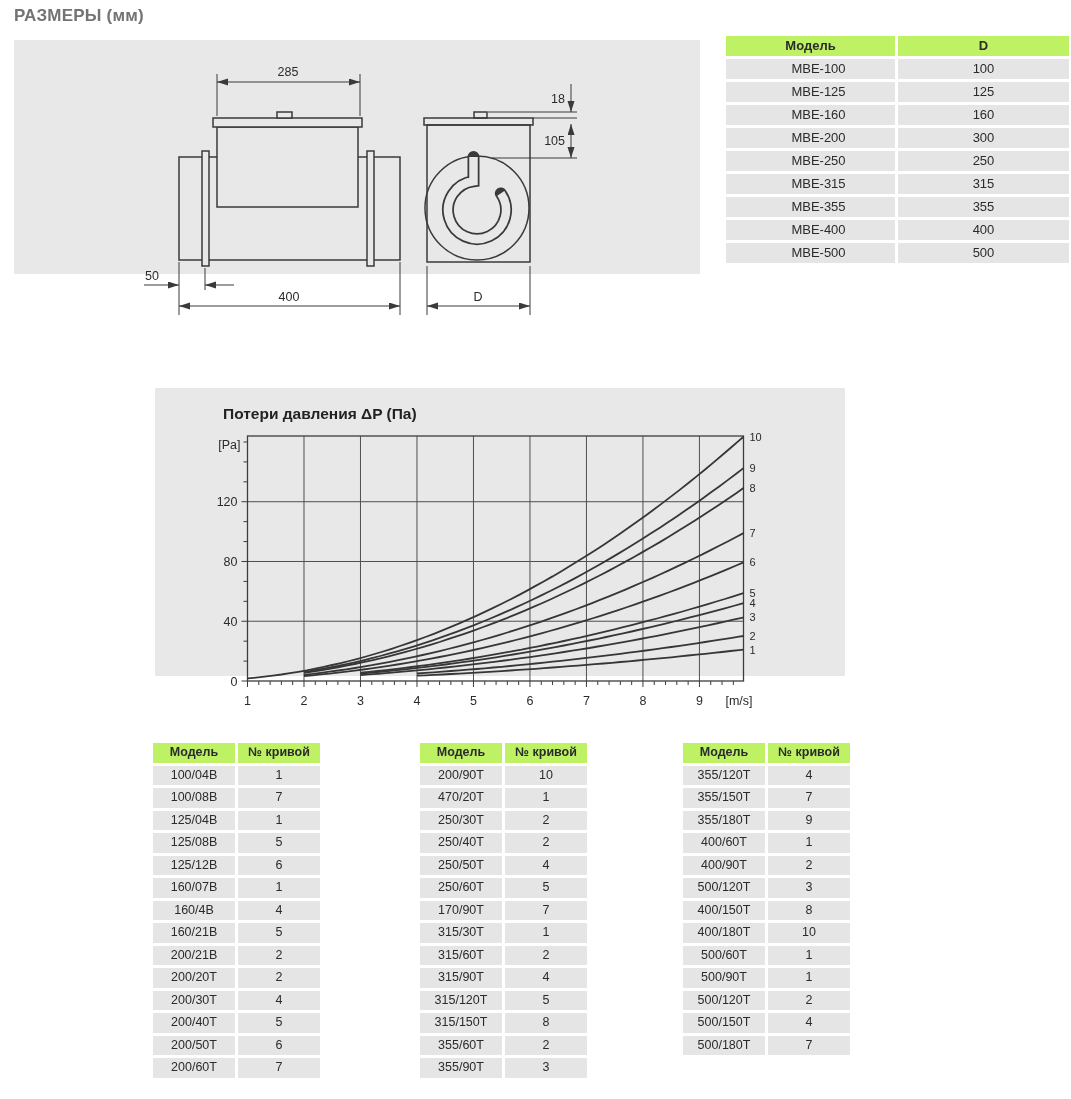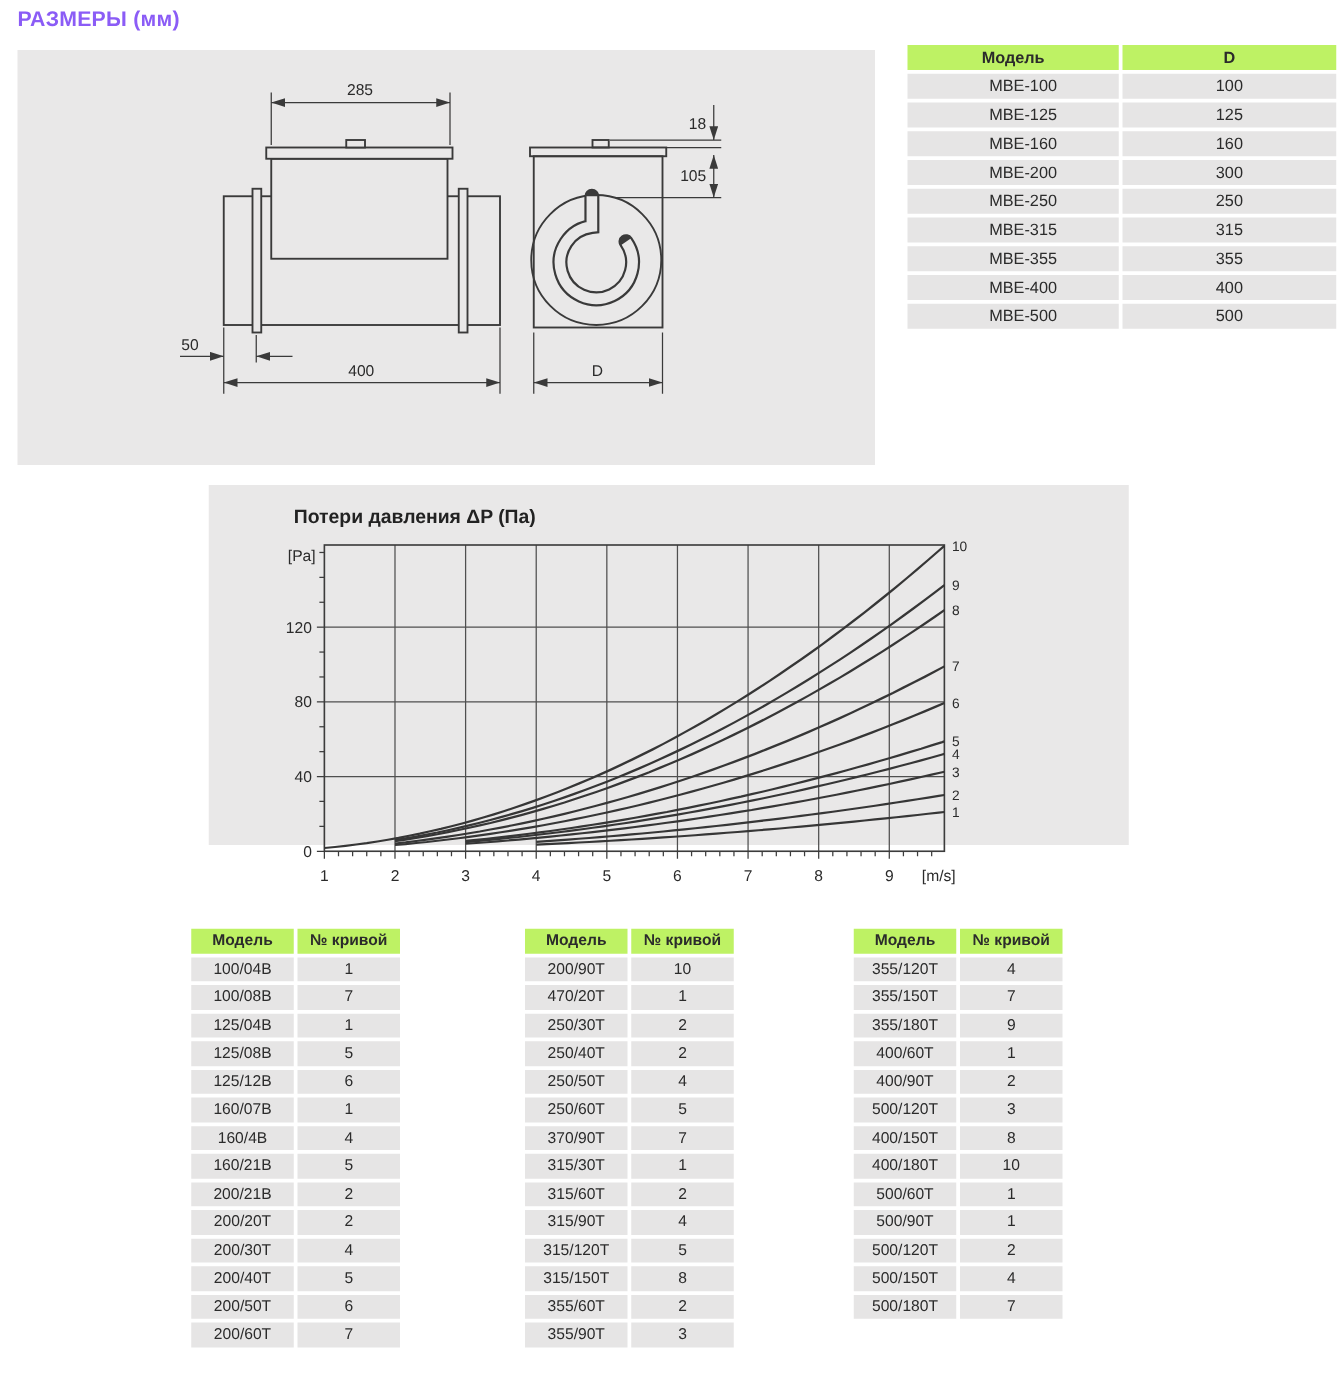--- a/index.html
+++ b/index.html
@@ -1,21 +1,21 @@
 <!DOCTYPE html>
 <html><head>
 <meta charset="utf-8">
 <style>
   html,body{margin:0;padding:0;background:#ffffff;}
   body{font-family:"Liberation Sans", sans-serif;color:#2b2b2b;}
   .page{position:relative;width:1071px;height:1099px;background:#ffffff;overflow:hidden;}
-  #page-title{position:absolute;left:14px;top:6px;margin:0;font-size:17px;font-weight:700;letter-spacing:.2px;color:#8b5cf6;}
+  #page-title{position:absolute;left:14px;top:6px;margin:0;font-size:17px;font-weight:700;letter-spacing:.2px;color:#737373;}
   .panel{position:absolute;background:#e9e8e8;}
-  #drawing-panel{left:14px;top:40px;width:686px;height:332px;}
-  #chart-panel{left:167px;top:388px;width:690px;height:288px;padding-left:46px;}
+  #drawing-panel{left:14px;top:40px;width:686px;height:234px;}
+  #chart-panel{left:155px;top:388px;width:690px;height:288px;}
   .chart-title{position:absolute;left:68px;top:17px;font-size:15.5px;font-weight:700;color:#222;}
   
   .tbl{position:absolute;display:grid;row-gap:3px;column-gap:3px;}
   .tbl .cell{background:#e6e5e5;height:20px;line-height:20px;text-align:center;font-size:13px;box-sizing:border-box;white-space:nowrap;}
   .tbl .hdr{background:#bef264;font-weight:700;}
   .model-tbl{left:726px;top:36px;grid-template-columns:169px 171px;}
   .model-tbl .c1:not(.hdr){text-align:center;padding-left:16px;}
   .curve-tbl{grid-template-columns:82px 82px;}
   .curve-tbl .cell{height:19.5px;line-height:19.5px;font-size:12.5px;}
   #curve-table-0{left:153px;top:743px;}
@@ -277,21 +277,21 @@
       <div class="cell c1">470/20T</div>
       <div class="cell c2">1</div>
       <div class="cell c1">250/30T</div>
       <div class="cell c2">2</div>
       <div class="cell c1">250/40T</div>
       <div class="cell c2">2</div>
       <div class="cell c1">250/50T</div>
       <div class="cell c2">4</div>
       <div class="cell c1">250/60T</div>
       <div class="cell c2">5</div>
-      <div class="cell c1">370/90T</div>
+      <div class="cell c1">170/90T</div>
       <div class="cell c2">7</div>
       <div class="cell c1">315/30T</div>
       <div class="cell c2">1</div>
       <div class="cell c1">315/60T</div>
       <div class="cell c2">2</div>
       <div class="cell c1">315/90T</div>
       <div class="cell c2">4</div>
       <div class="cell c1">315/120T</div>
       <div class="cell c2">5</div>
       <div class="cell c1">315/150T</div>

